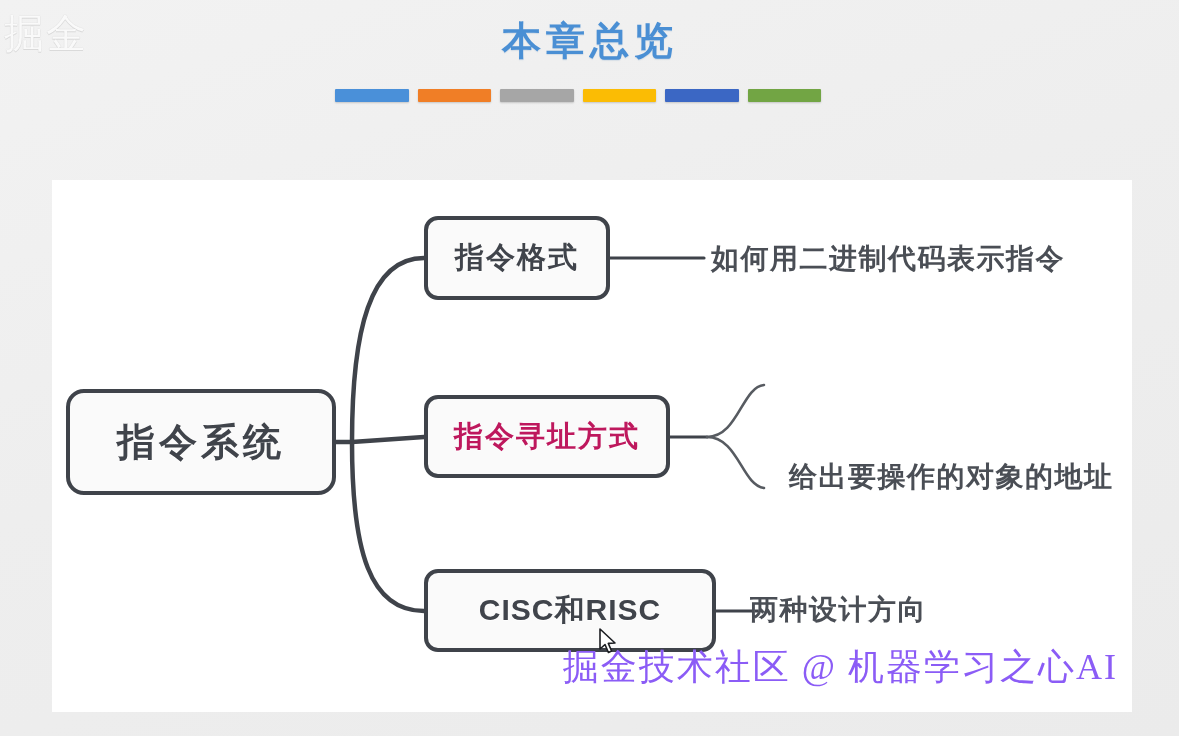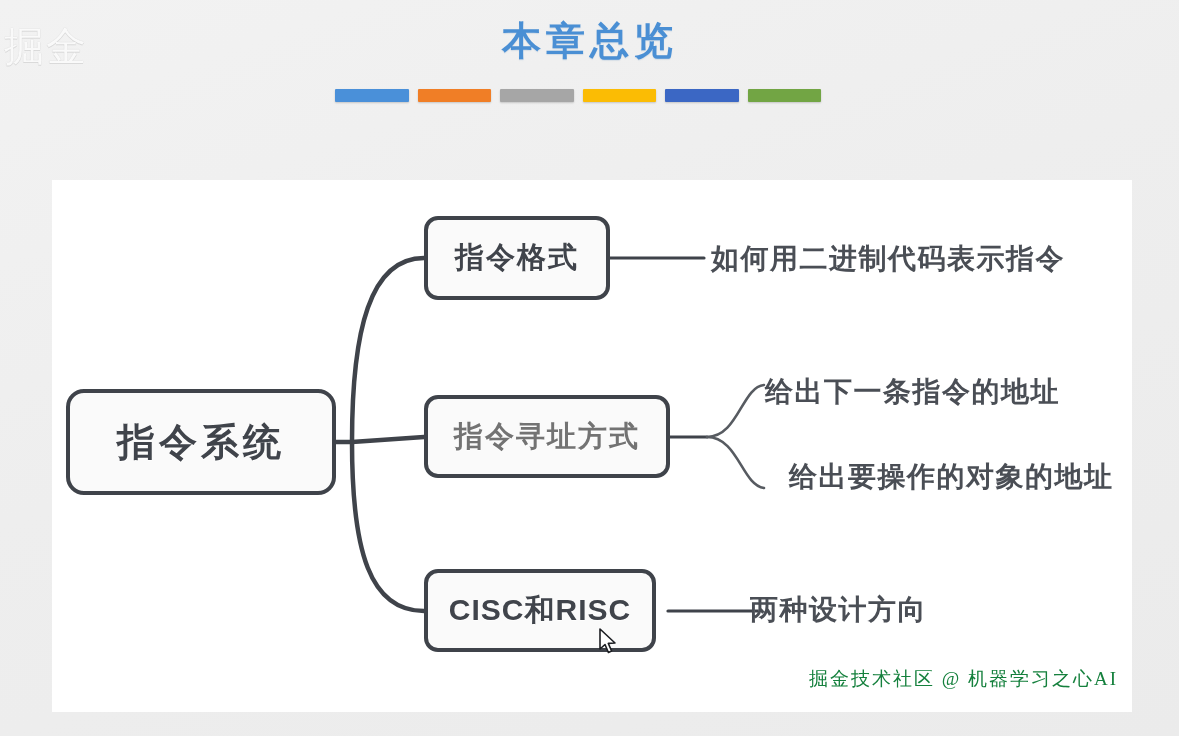--- a/index.html
+++ b/index.html
@@ -19,21 +19,21 @@
   #slide {
     position: absolute;
     inset: 0;
     background: linear-gradient(160deg, #f2f2f2 0%, #eeeeee 45%, #ebebeb 100%);
   }
 
   
   #corner-watermark {
     position: absolute;
     left: 4px;
-    top: 16px;
+    top: 3px;
     width: 92px;
     height: 64px;
     font-family: "Liberation Serif", "DejaVu Serif", serif;
     font-size: 40px;
     letter-spacing: 2px;
     color: rgba(255,255,255,0.92);
     text-shadow: 0 0 1px rgba(190,190,190,0.85), 0 1px 0 rgba(205,205,205,0.6);
     line-height: 62px;
     white-space: nowrap;
     user-select: none;
@@ -128,21 +128,21 @@
     left: 372px;
     top: 215px;
     width: 246px;
     height: 83px;
     font-size: 29px;
     letter-spacing: 2px;
   }
   #node-cisc {
     left: 372px;
     top: 389px;
-    width: 232px;
+    width: 292px;
     height: 83px;
     font-size: 30px;
     letter-spacing: 1px;
   }
 
   .leaf-text {
     position: absolute;
     color: #4a4e55;
     font-size: 28px;
     font-weight: 600;
@@ -154,23 +154,23 @@
   #leaf-next     { left: 713px; top: 193px; }
   #leaf-operand  { left: 737px; top: 278px; }
   #leaf-design   { left: 698px; top: 411px; }
 
   
   #watermark {
     position: absolute;
     right: 14px;
     bottom: 20px;
     font-family: "Liberation Serif", "DejaVu Serif", serif;
-    font-size: 19px;
-    letter-spacing: 2px;
-    color: #15803d;
+    font-size: 36px;
+    letter-spacing: 2px;
+    color: #8b5cf6;
     text-shadow: 0 1px 0 #ffffff;
     white-space: nowrap;
     user-select: none;
   }
 
   
   #mouse-cursor {
     position: absolute;
     left: 598px;
     top: 628px;
@@ -228,27 +228,26 @@
       <g fill="none" stroke="#3f434a" stroke-width="3.2" stroke-linecap="round">
 
         <path d="M616,431 L706,431"></path>
       </g>
     </svg>
 
     <div class="node-box" id="node-format" style="background: rgb(250, 250, 250); border-color: rgb(63, 67, 74); color: rgb(64, 68, 75);">指令格式</div>
 
     <div class="node-box" id="node-root" style="background: rgb(250, 250, 250); border-color: rgb(63, 67, 74); color: rgb(64, 68, 75);">指令系统</div>
 
-    <div class="node-box" id="node-addressing" style="background: rgb(250, 250, 250); border-color: rgb(63, 67, 74); color: #737373;">指令寻址方式</div>
+    <div class="node-box" id="node-addressing" style="background: rgb(250, 250, 250); border-color: rgb(63, 67, 74); color: #be185d;">指令寻址方式</div>
 
     <div class="node-box" id="node-cisc" style="background: rgb(250, 250, 250); border-color: rgb(63, 67, 74); color: rgb(64, 68, 75);">CISC和RISC</div>
 
     <div class="leaf-text" id="leaf-format">如何用二进制代码表示指令</div>
 
-    <div class="leaf-text" id="leaf-next">给出下一条指令的地址</div>
 
     <div class="leaf-text" id="leaf-operand">给出要操作的对象的地址</div>
 
     <div class="leaf-text" id="leaf-design">两种设计方向</div>
 
     <div id="watermark">掘金技术社区 @ 机器学习之心AI</div>
 
   </div>
 
   <svg id="mouse-cursor" viewBox="0 0 20 28" style="left: 598px; top: 628px;">

